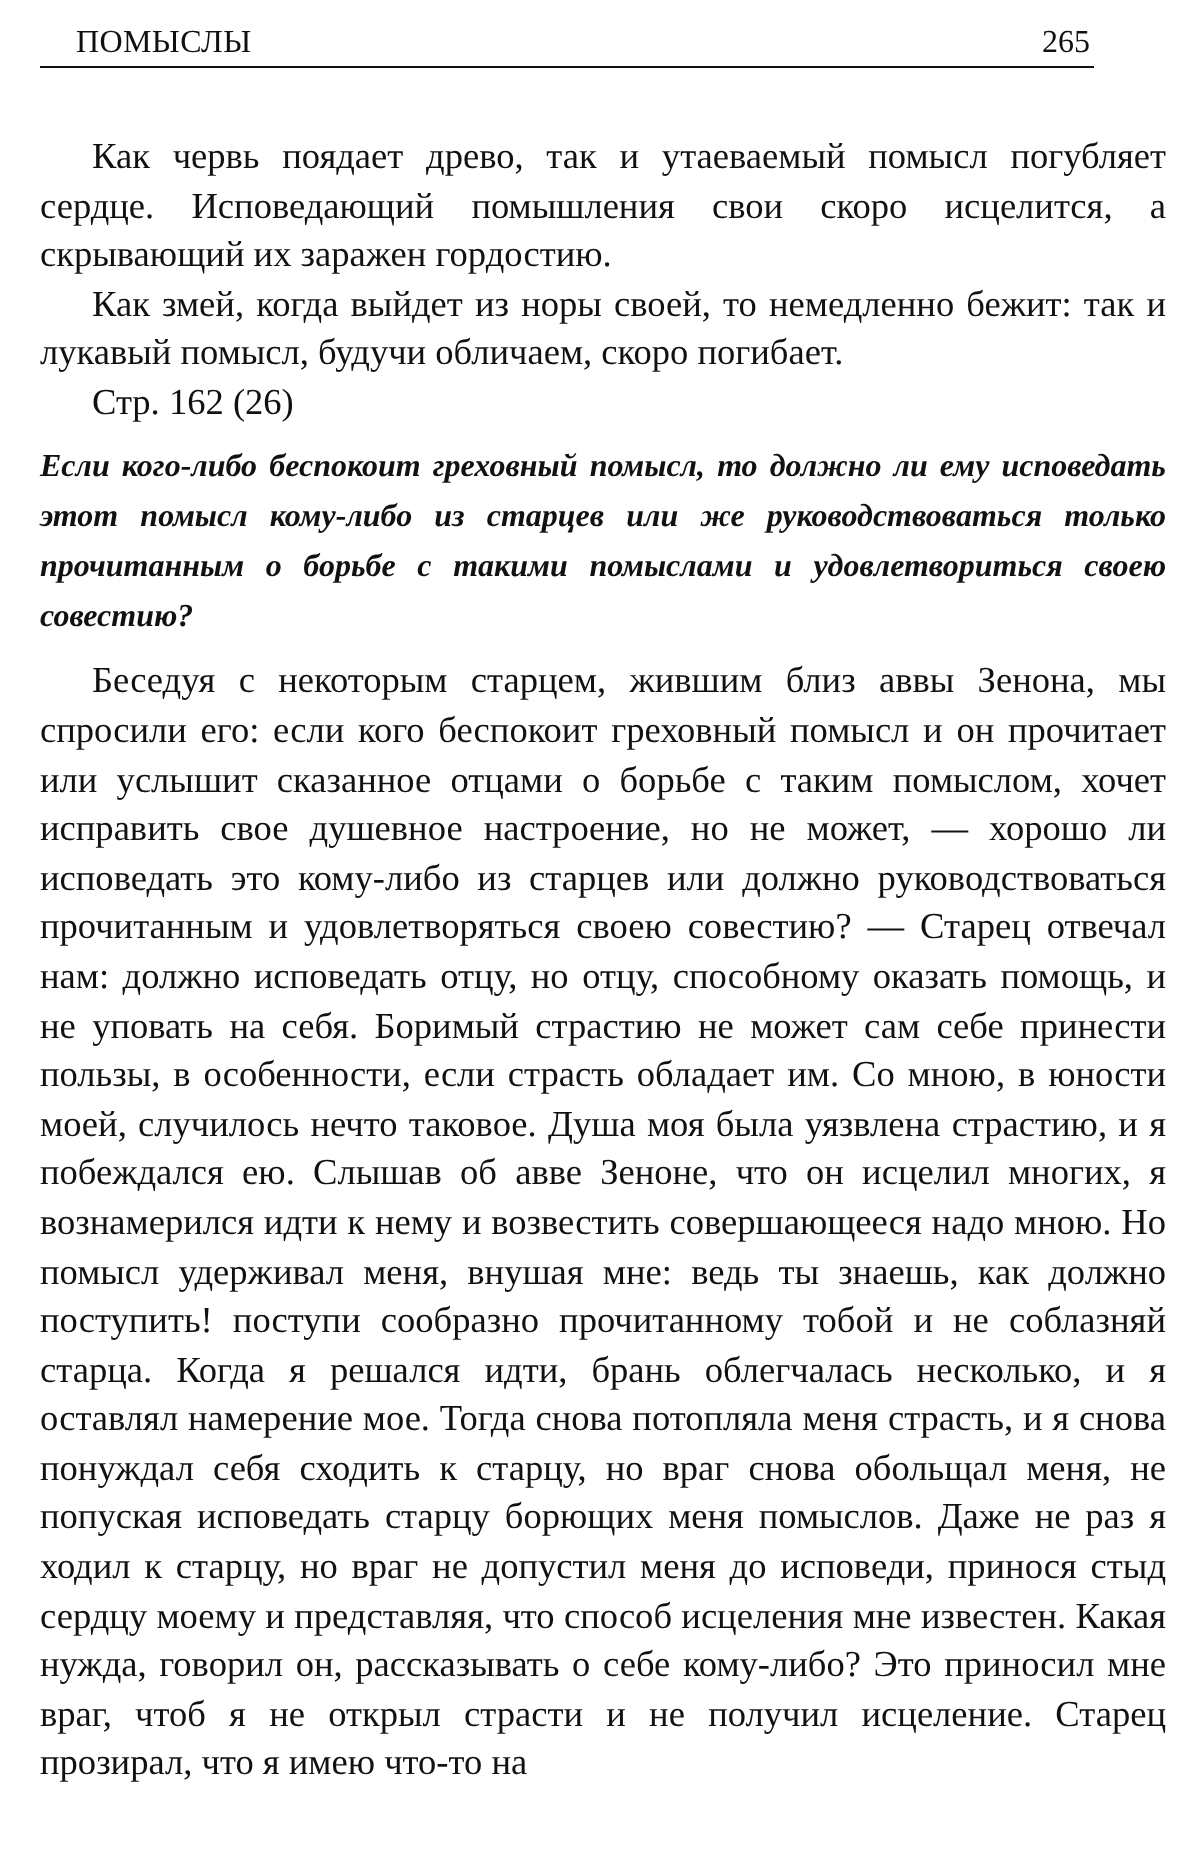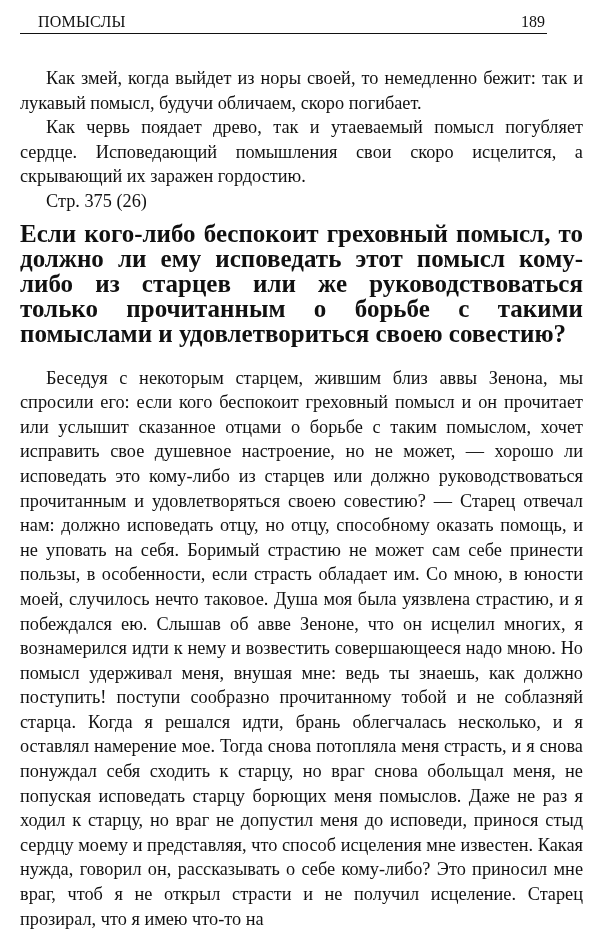--- a/index.html
+++ b/index.html
@@ -11,31 +11,31 @@
     font-family: "Liberation Serif", serif; font-size: 16px;
   }
   .running-head .title { position: absolute; left: 18px; top: 3px; letter-spacing: 0.2px; }
   .running-head .num { position: absolute; right: 2px; top: 3px; }
   .body {
     position: absolute; left: 20px; top: 66px; width: 563px;
     font-family: "Liberation Serif", serif; font-size: 18.3px; line-height: 24.6px;
   }
   .body p { margin: 0; text-align: justify; text-indent: 26px; }
   .body p.ref { text-indent: 26px; }
-  .body p.question { font-weight: bold; text-indent: 0; margin-top: 7px; margin-bottom: 19px; font-size: 25px; line-height: 25.2px; }
+  .body p.question { font-style: italic; font-weight: bold; text-indent: 0; margin-top: 7px; margin-bottom: 7px; font-size: 16px; line-height: 25.2px; }
 </style>
 </head>
 <body>
 
 <div class="page">
   <div class="running-head">
     <span class="title">ПОМЫСЛЫ</span>
-    <span class="num">189</span>
+    <span class="num">265</span>
   </div>
 
   <div class="body">
+    <p>Как червь поядает древо, так и утаеваемый помысл погубляет сердце. Исповедающий помышления свои скоро исцелится, а скрывающий их заражен гордостию.</p>
     <p>Как змей, когда выйдет из норы своей, то немедленно бежит: так и лукавый помысл, будучи обличаем, скоро погибает.</p>
-    <p>Как червь поядает древо, так и утаеваемый помысл погубляет сердце. Исповедающий помышления свои скоро исцелится, а скрывающий их заражен гордостию.</p>
-    <p class="ref">Стр. 375 (26)</p>
+    <p class="ref">Стр. 162 (26)</p>
     <p class="question">Если кого-либо беспокоит греховный помысл, то должно ли ему исповедать этот помысл кому-либо из старцев или же руководствоваться только прочитанным о борьбе с такими помыслами и удовлетвориться своею совестию?</p>
     <p>Беседуя с некоторым старцем, жившим близ аввы Зенона, мы спросили его: если кого беспокоит греховный помысл и он прочитает или услышит сказанное отцами о борьбе с таким помыслом, хочет исправить свое душевное настроение, но не может, — хорошо ли исповедать это кому-либо из старцев или должно руководствоваться прочитанным и удовлетворяться своею совестию? — Старец отвечал нам: должно исповедать отцу, но отцу, способному оказать помощь, и не уповать на себя. Боримый страстию не может сам себе принести пользы, в особенности, если страсть обладает им. Со мною, в юности моей, случилось нечто таковое. Душа моя была уязвлена страстию, и я побеждался ею. Слышав об авве Зеноне, что он исцелил многих, я вознамерился идти к нему и возвестить совершающееся надо мною. Но помысл удерживал меня, внушая мне: ведь ты знаешь, как должно поступить! поступи сообразно прочитанному тобой и не соблазняй старца. Когда я решался идти, брань облегчалась несколько, и я оставлял намерение мое. Тогда снова потопляла меня страсть, и я снова понуждал себя сходить к старцу, но враг снова обольщал меня, не попуская исповедать старцу борющих меня помыслов. Даже не раз я ходил к старцу, но враг не допустил меня до исповеди, принося стыд сердцу моему и представляя, что способ исцеления мне известен. Какая нужда, говорил он, рассказывать о себе кому-либо? Это приносил мне враг, чтоб я не открыл страсти и не получил исцеление. Старец прозирал, что я имею что-то на</p>
   </div>
 </div>
 
 </body></html>

